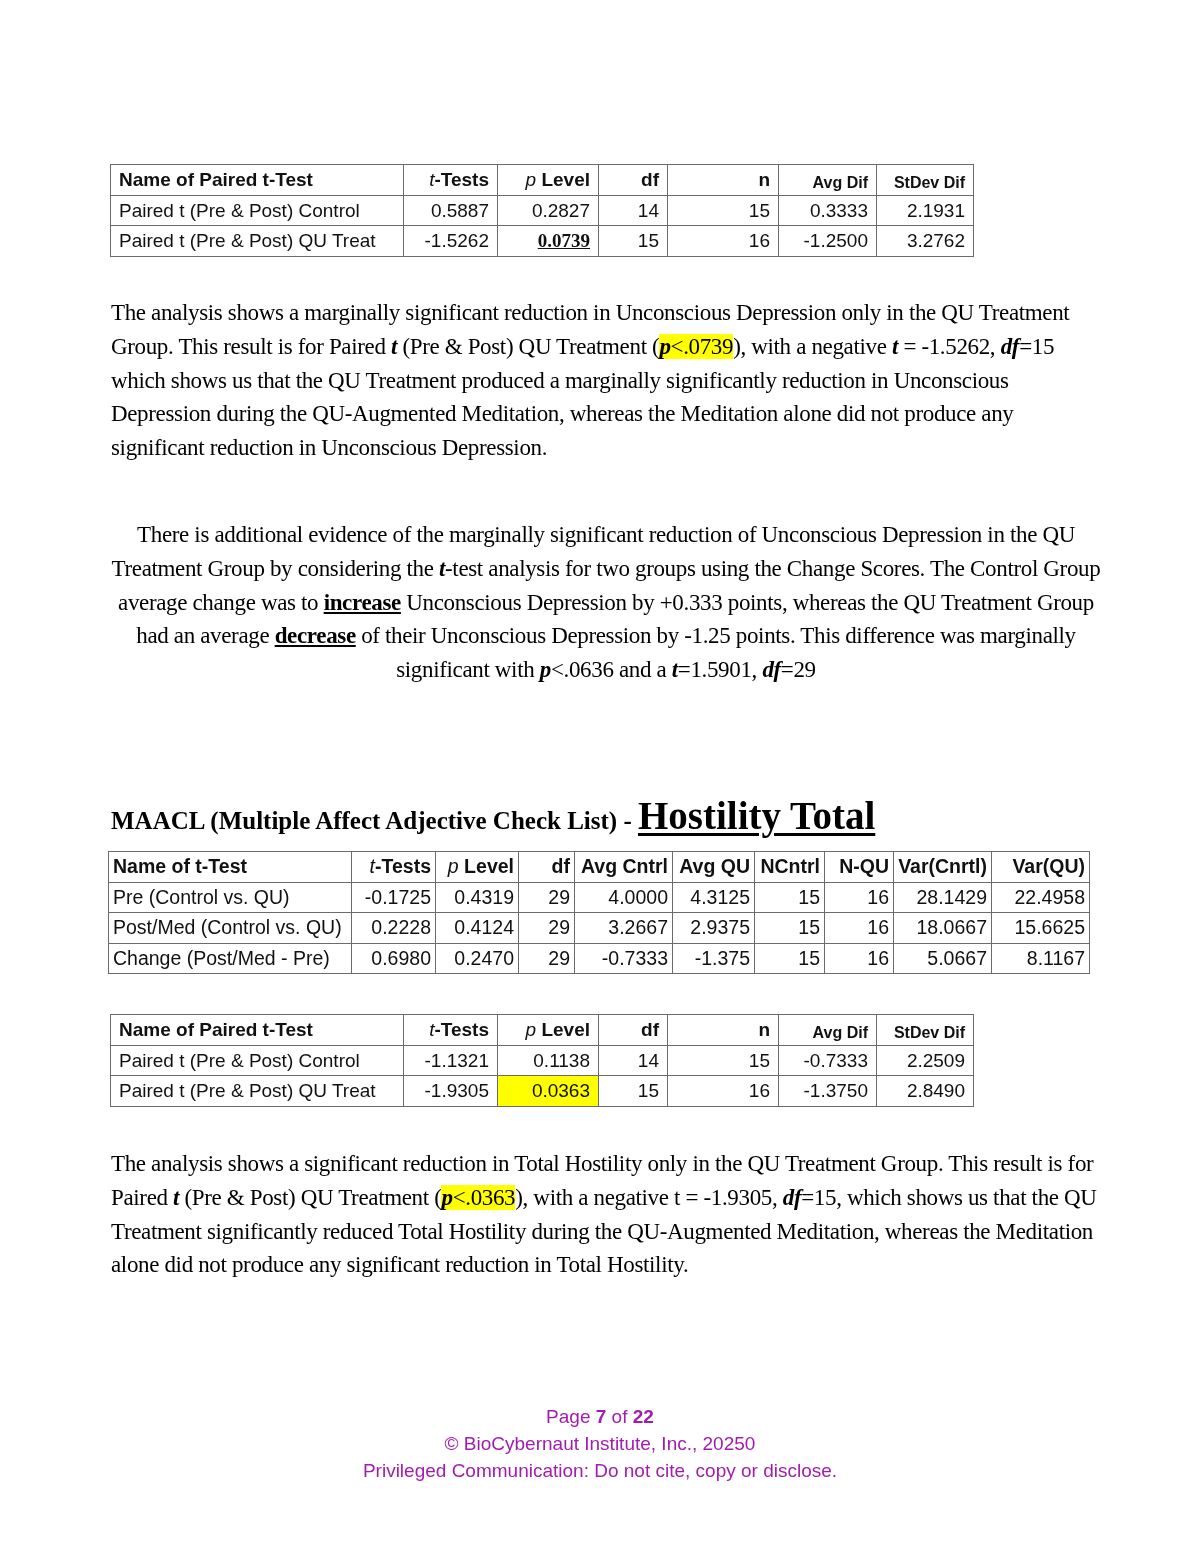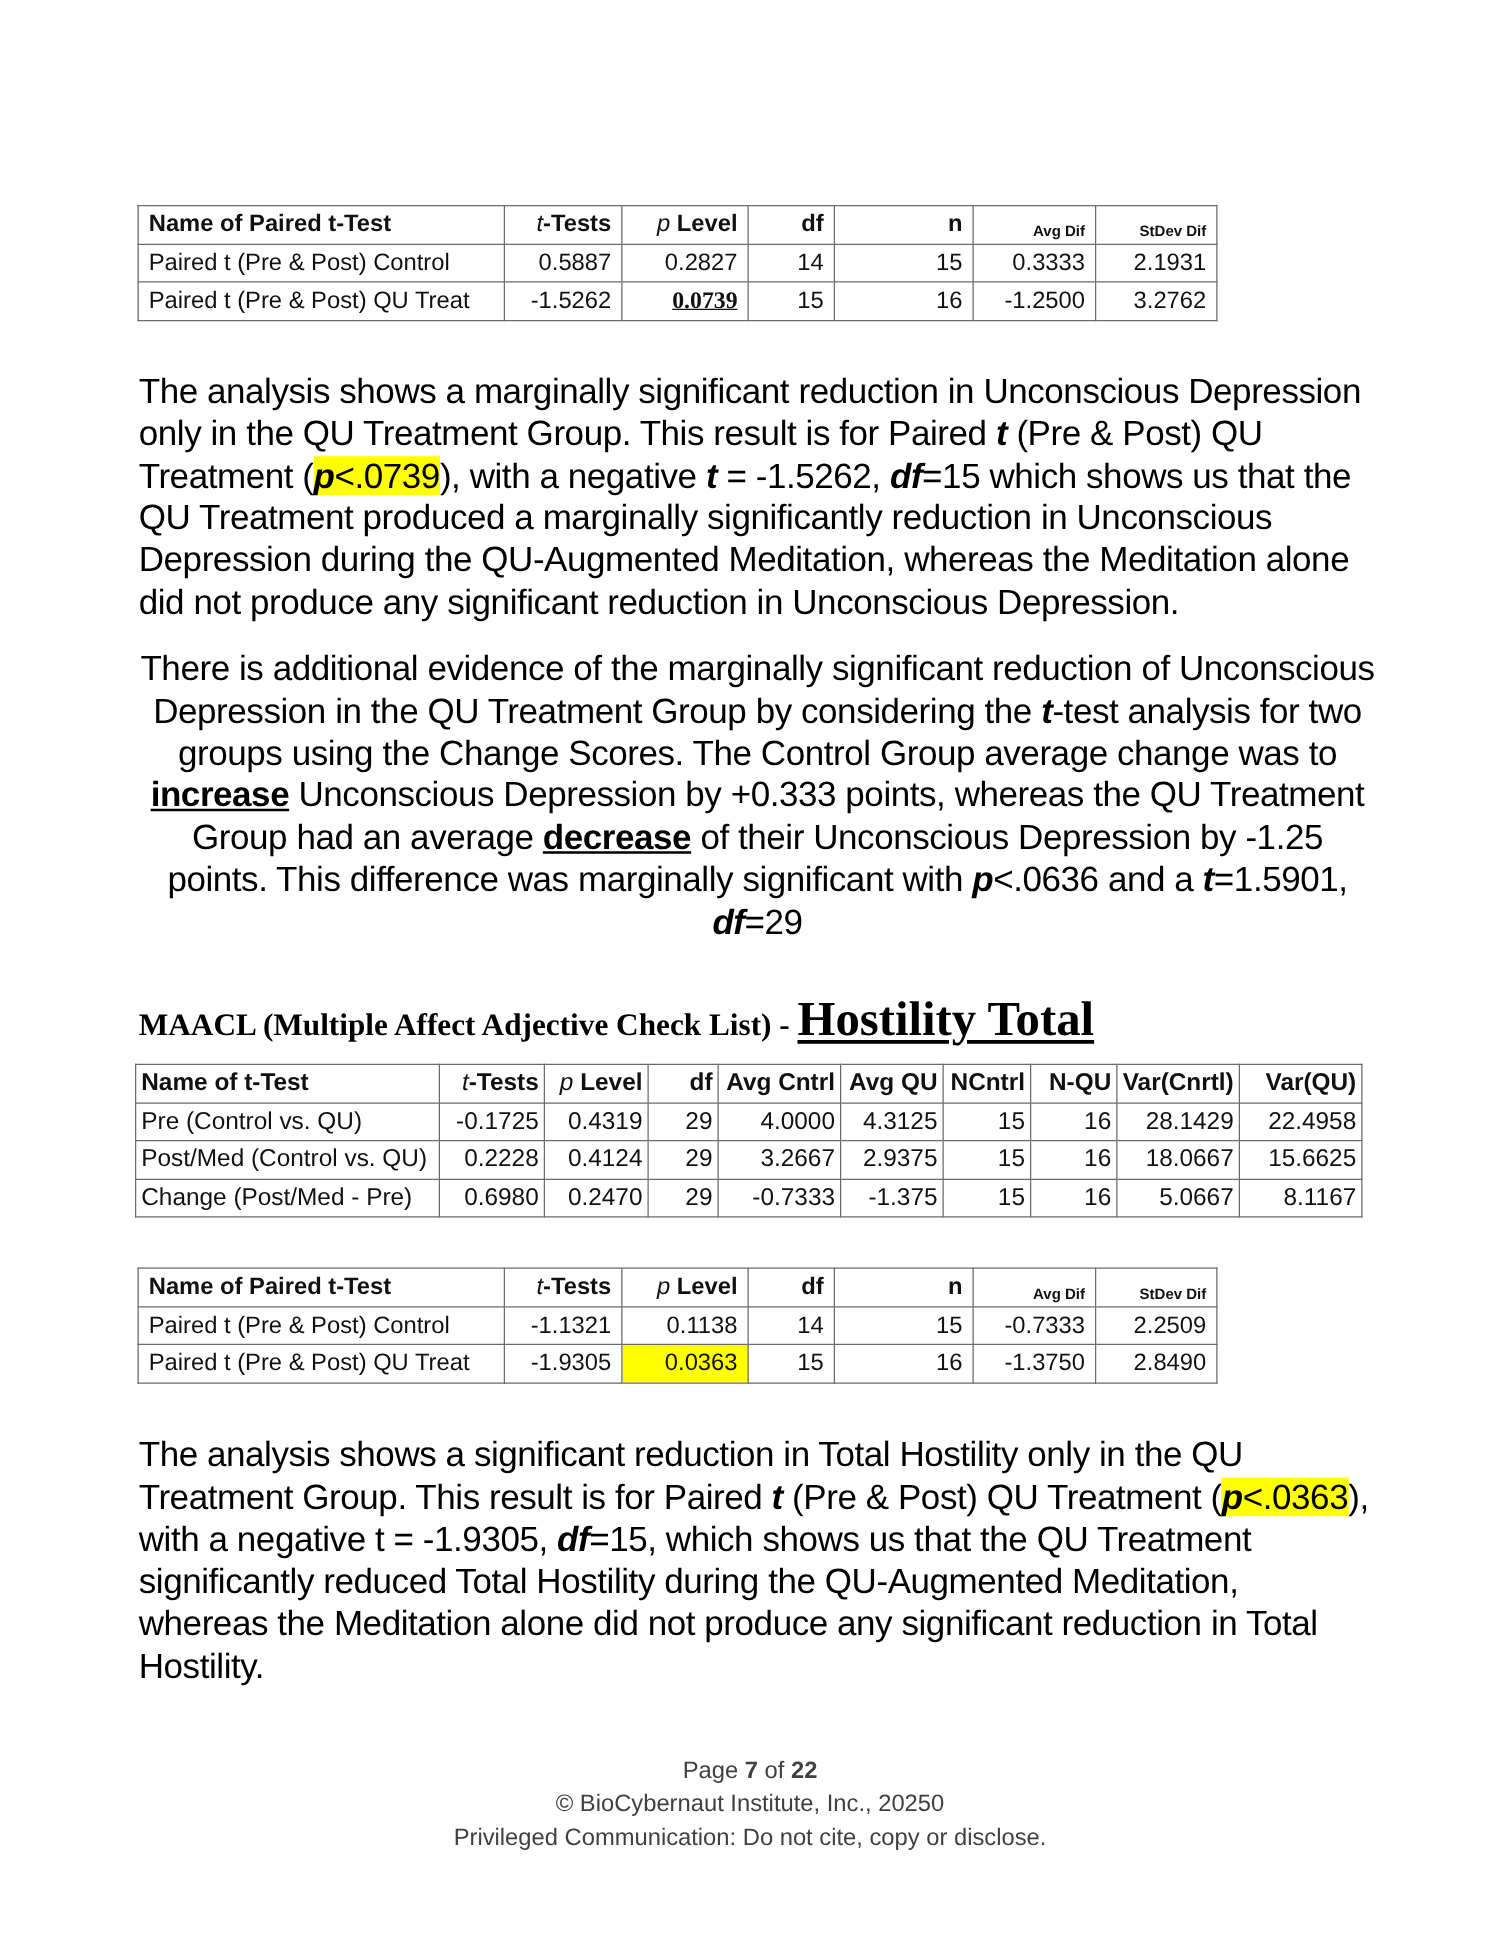--- a/index.html
+++ b/index.html
@@ -16,38 +16,38 @@
   table.dt td, table.dt th {
     border: 1.5px solid #6b6b6b;
     padding: 0 8px;
     white-space: nowrap;
     line-height: 1;
   }
   table.dt th { font-weight: bold; }
   table.dt .l { text-align: left; }
   table.dt .r { text-align: right; }
   table.dt .c { text-align: right; }
-  table.dt .small-head { font-size: 12px; vertical-align: bottom; padding-bottom: 4px; }
+  table.dt .small-head { font-size: 16px; vertical-align: bottom; padding-bottom: 4px; }
   .hl-cell { background: #ffff00; }
   .ul-bold { font-weight: bold; text-decoration: underline; font-family: Liberation Serif, serif; }
 
   #tbl1 { left: 110px; top: 164px; }
   #tbl1 tr { height: 30.5px; }
   #tbl2 { left: 108px; top: 851px; }
   #tbl2 td, #tbl2 th { padding: 0 4px; font-size: 19.5px; }
   #tbl2 tr { height: 30.5px; padding-left: 36px; }
   #tbl3 { left: 110px; top: 1014px; }
   #tbl3 tr { height: 30.5px; }
 
   .para {
     position: absolute;
     left: 111px;
     width: 990px;
-    font-family: Liberation Sans, sans-serif;
-    font-size: 28px;
+    font-family: Liberation Serif, serif;
+    font-size: 23px;
     line-height: 33.8px;
     margin: 0;
     letter-spacing: -0.35px;
   }
   .hl { background: #ffff00; }
   .bi { font-weight: bold; font-style: italic; }
   .ud { font-weight: bold; text-decoration: underline; }
 
   #p1 { top: 296px; }
   #p2 { top: 518px; text-align: center; }
@@ -67,21 +67,21 @@
 
   .footer {
     position: absolute;
     left: 0;
     width: 1200px;
     text-align: center;
     font-family: "Liberation Sans", "DejaVu Sans", sans-serif;
     font-size: 19px;
     line-height: 27px;
     top: 1403px;
-    color: #404040;
+    color: #a21caf;
   }
 </style>
 </head>
 <body>
 
 <table class="dt" id="tbl1">
   <colgroup>
     <col style="width:293px">
       <col style="width:94px">
       <col style="width:101px">

